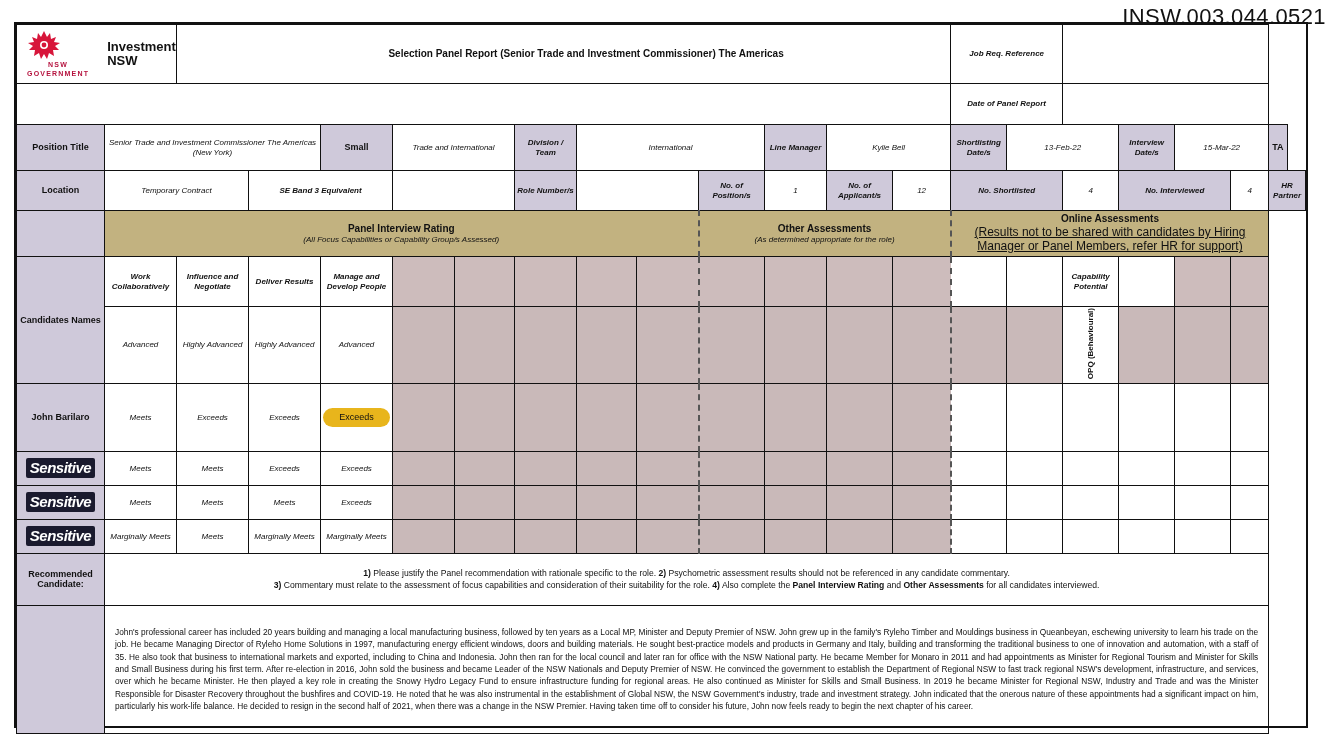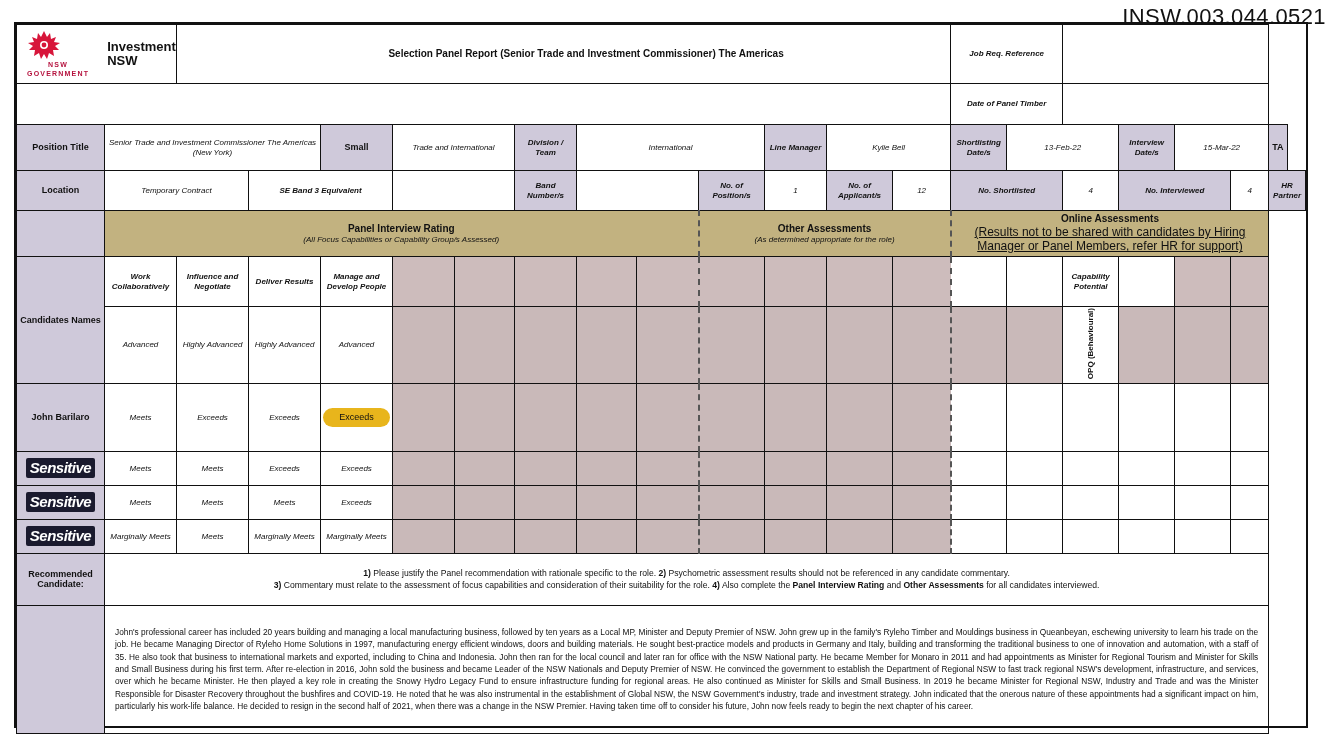--- a/index.html
+++ b/index.html
@@ -87,21 +87,21 @@
               <div>NSW</div>
             </div>
           </div>
         </td>
         <td colspan="12" class="title-cell">Selection Panel Report (Senior Trade and Investment Commissioner) The Americas</td>
         <td colspan="2" class="b small">Job Req. Reference</td>
         <td colspan="4"></td>
       </tr>
       <tr>
         <td colspan="14" style="border:none;border-left:1px solid #111;border-top:none;border-bottom:1px solid #111;border-right:1px solid #111;height:38px"></td>
-        <td colspan="2" class="b small">Date of Panel Timber</td>
+        <td colspan="2" class="b small">Date of Panel Report</td>
         <td colspan="4"></td>
       </tr>
 
       <tr style="height:46px">
         <td class="lilac b">Position Title</td>
         <td colspan="3" class="small">Senior Trade and Investment Commissioner The Americas (New York)</td>
         <td class="lilac b">Small</td>
         <td colspan="2" class="small">Trade and International</td>
         <td class="lilac b small">Division / Team</td>
         <td colspan="3" class="small">International</td>
@@ -112,21 +112,21 @@
         <td class="lilac b small">Interview Date/s</td>
         <td colspan="2" class="small">15-Mar-22</td>
         <td class="lilac b">TA</td>
       </tr>
 
       <tr style="height:40px">
         <td class="lilac b">Location</td>
         <td colspan="2" class="small">Temporary Contract</td>
         <td colspan="2" class="small b">SE Band 3 Equivalent</td>
         <td colspan="2"></td>
-        <td class="lilac b small">Band Number/s</td>
+        <td class="lilac b small">Role Number/s</td>
         <td colspan="2"></td>
         <td class="lilac b small">No. of Position/s</td>
         <td class="small">1</td>
         <td class="lilac b small">No. of Applicant/s</td>
         <td class="small">12</td>
         <td colspan="2" class="lilac b small">No. Shortlisted</td>
         <td class="small">4</td>
         <td colspan="2" class="lilac b small">No. Interviewed</td>
         <td class="small">4</td>
         <td colspan="2" class="lilac b small">HR Partner</td>

